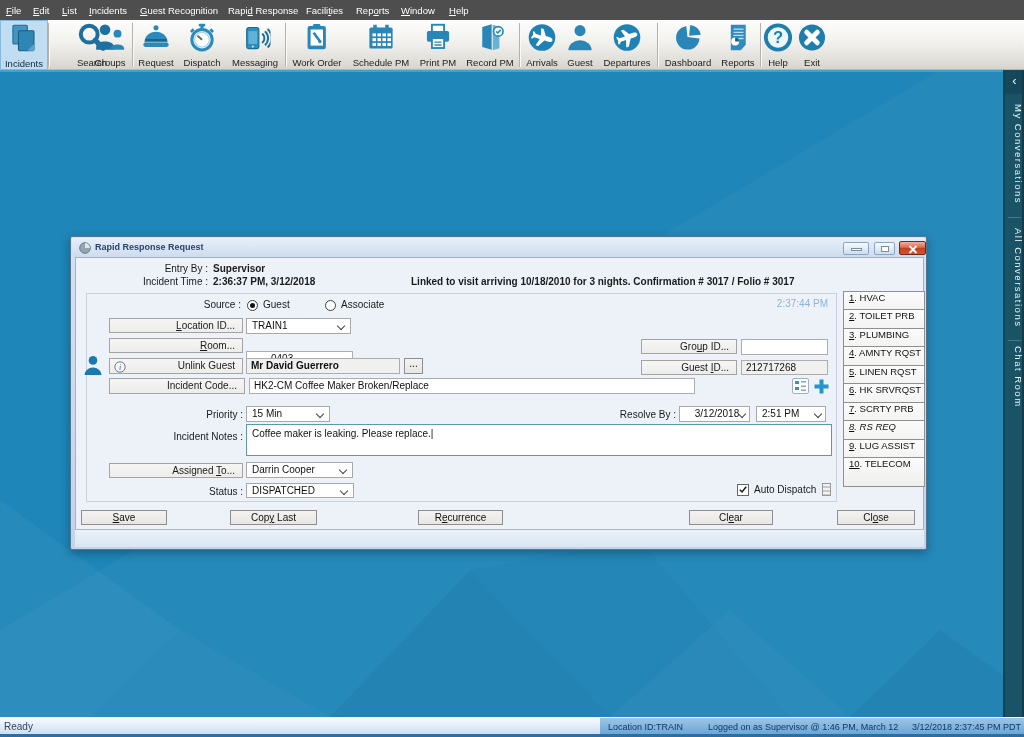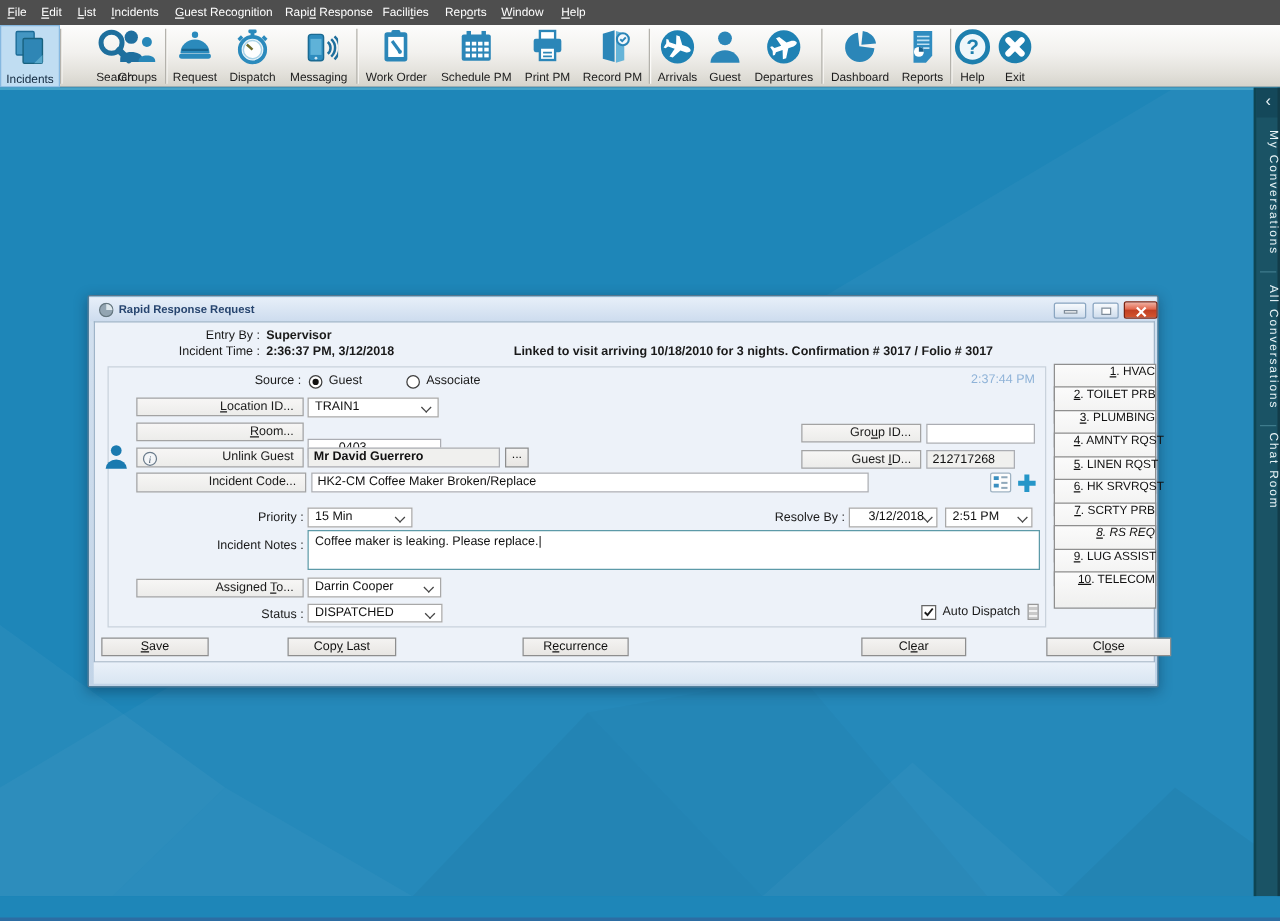--- a/index.html
+++ b/index.html
@@ -34,21 +34,21 @@
 #dlgbottom { position:absolute; left:4px; top:293px; width:849px; height:17px; background:linear-gradient(#eaf1f9,#d9e6f2); }
 .lab { position:absolute; font-size:10px; color:#1a1a1a; white-space:nowrap; }
 .rlab { text-align:right; }
 .bold { font-weight:bold; }
 .fbtn { position:absolute; background:linear-gradient(#f7f6f5,#ececea); border:1px solid #a3a3a3; font-size:10px; color:#1a1a1a; text-align:right; padding-right:7px; white-space:nowrap; }
 .pbtn { position:absolute; background:linear-gradient(#f4f3f2,#e8e6e3); border:1px solid #8e8e8e; font-size:10px; color:#111; text-align:center; white-space:nowrap; }
 .tbx { position:absolute; background:#fff; border:1px solid #abadb3; font-size:10px; color:#111; padding:1px 0 0 4px; white-space:nowrap; }
 .tbro { background:#f0f0ee; }
 .combo { position:absolute; background:#fff; border:1px solid #a8a8a8; font-size:10px; color:#111; padding:1px 0 0 5px; white-space:nowrap; }
 .chev { position:absolute; width:6px; height:6px; border-right:1px solid #444; border-bottom:1px solid #444; transform:rotate(45deg); }
-.qb { position:absolute; left:772px; width:82px; height:30px; background:linear-gradient(#fbfbfb,#efefee); border:1px solid #8f8f8f; font-size:9.5px; color:#111; padding-left:15px; line-height:11px; white-space:nowrap;text-align:right; }
+.qb { position:absolute; left:772px; width:82px; height:30px; background:linear-gradient(#fbfbfb,#efefee); border:1px solid #8f8f8f; font-size:9.5px; color:#111; padding-left:5px; line-height:11px; white-space:nowrap; }
 u { text-decoration:underline; }
 </style>
 </head>
 <body>
 <div id="page">
   <div id="menubar">
     <span style="left:6px;"><u>F</u>ile</span>
     <span style="left:33px;"><u>E</u>dit</span>
     <span style="left:62px;"><u>L</u>ist</span>
     <span style="left:89px;"><u>I</u>ncidents</span>
@@ -304,21 +304,21 @@
       </svg>
     <div class="fbtn" style="left:38px;top:121px;width:134px;height:16px;line-height:14px;">Unlink Guest
       <svg style="position:absolute;left:4px;top:2px;" width="12" height="12" viewBox="0 0 12 12">
           <circle cx="6" cy="6" r="5.2" fill="#f4f6f8" stroke="#6b7c8c" stroke-width="1"></circle>
           <text x="6" y="9" text-anchor="middle" font-size="8" font-style="italic" font-family="Liberation Serif" fill="#44586c">i</text>
         </svg>
     </div>
     <div class="tbx tbro bold" style="left:175px;top:121px;width:154px;height:16px;">Mr David Guerrero</div>
     <div class="pbtn" style="left:333px;top:121px;width:19px;height:16px;line-height:10px;">...</div>
     <div class="fbtn" style="left:570px;top:123px;width:96px;height:15px;line-height:13px;">Guest <u>I</u>D...</div>
-    <div class="tbx tbro" style="left:670px;top:123px;width:71px;height:15px;">212717268</div>
+    <div class="tbx tbro" style="left:670px;top:123px;width:87px;height:15px;">212717268</div>
 
     <div class="fbtn" style="left:38px;top:141px;width:136px;height:16px;line-height:14px;">Incident Code...</div>
     <div class="tbx" style="left:178px;top:141px;width:446px;height:16px;">HK2-CM Coffee Maker Broken/Replace</div>
     <div style="position:absolute;left:721px;top:141px;width:17px;height:16px;background:#fdfdfd;border:1px solid #9eb2c2;border-radius:2px;">
       <svg width="15" height="14" viewBox="0 0 15 14">
           <rect x="2" y="2" width="4" height="3" fill="#3a8fc0"></rect>
           <rect x="8" y="2" width="5" height="1.6" fill="#8fa8ba"></rect>
           <rect x="2" y="8" width="4" height="3" fill="#3a8fc0"></rect>
           <rect x="8" y="6.5" width="5" height="1.6" fill="#8fa8ba"></rect>
           <rect x="8" y="10.5" width="5" height="1.6" fill="#8fa8ba"></rect>
@@ -344,27 +344,35 @@
           <path d="M1.8 4.8 L4 7 L8.2 1.8" stroke="#1a1a1a" stroke-width="1.5" fill="none"></path>
         </svg>
     </div>
     <div class="lab" style="left:683px;top:247px;">Auto Dispatch</div>
     <div style="position:absolute;left:751px;top:246px;width:9px;height:13px;background:repeating-linear-gradient(#f2f2f2 0 2px,#c9c9c9 2px 4px);border:1px solid #979797;"></div>
 
     <div class="pbtn" style="left:10px;top:273px;width:86px;height:15px;line-height:13px;"><u>S</u>ave</div>
     <div class="pbtn" style="left:159px;top:273px;width:87px;height:15px;line-height:13px;">Cop<u>y</u> Last</div>
     <div class="pbtn" style="left:347px;top:273px;width:85px;height:15px;line-height:13px;">R<u>e</u>currence</div>
     <div class="pbtn" style="left:618px;top:273px;width:84px;height:15px;line-height:13px;">Cl<u>e</u>ar</div>
-    <div class="pbtn" style="left:766px;top:273px;width:100px;height:15px;line-height:13px;">Cl<u>o</u>se</div>
+    <div class="pbtn" style="left:766px;top:273px;width:78px;height:15px;line-height:13px;">Cl<u>o</u>se</div>
 
     <div class="qb" style="top:54px;"><u>1</u>. HVAC</div>
     <div class="qb" style="top:72px;"><u>2</u>. TOILET PRB</div>
     <div class="qb" style="top:91px;"><u>3</u>. PLUMBING</div>
     <div class="qb" style="top:109px;"><u>4</u>. AMNTY RQST</div>
     <div class="qb" style="top:128px;"><u>5</u>. LINEN RQST</div>
     <div class="qb" style="top:146px;"><u>6</u>. HK SRVRQST</div>
     <div class="qb" style="top:165px;"><u>7</u>. SCRTY PRB</div>
     <div class="qb" style="top:183px;font-style:italic;"><u>8</u>. RS REQ</div>
     <div class="qb" style="top:202px;"><u>9</u>. LUG ASSIST</div>
     <div class="qb" style="top:220px;"><u>10</u>. TELECOM</div>
   </div>
+  <div id="statusbar">
+    <span style="position:absolute;left:4px;top:3px;">Ready</span>
+    <div id="statusblue">
+      <span style="left:8px;">Location ID:TRAIN</span>
+      <span style="left:108px;">Logged on as Supervisor @ 1:46 PM, March 12</span>
+      <span style="left:312px;">3/12/2018 2:37:45 PM PDT</span>
+    </div>
+  </div>
   <div id="botband"></div>
 </div>
 
 </body></html>

